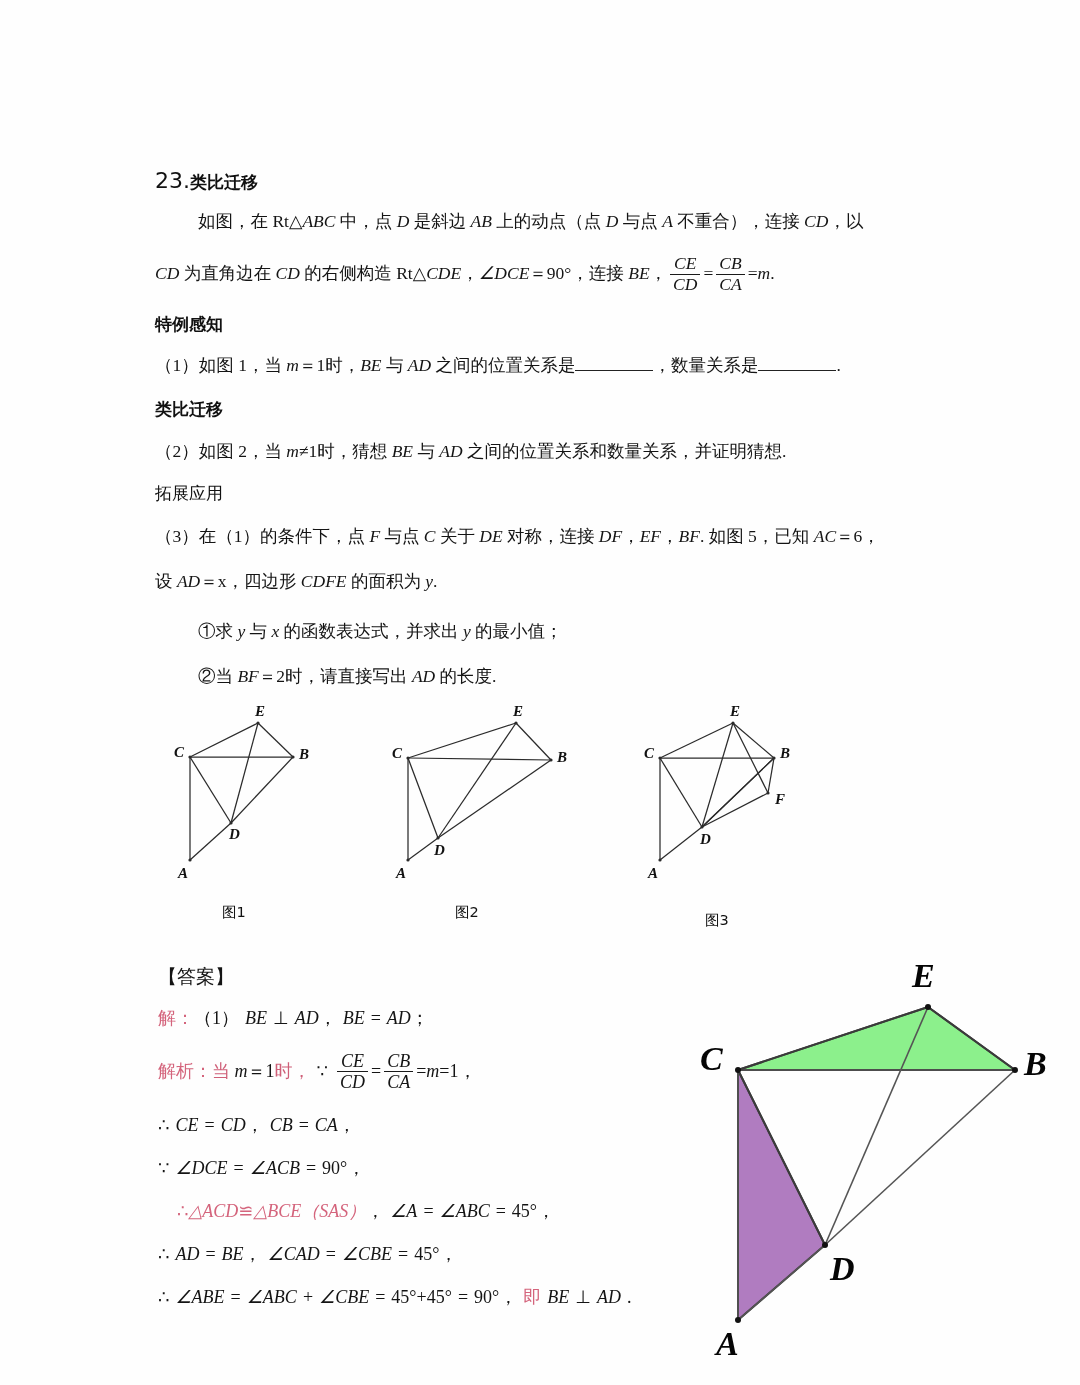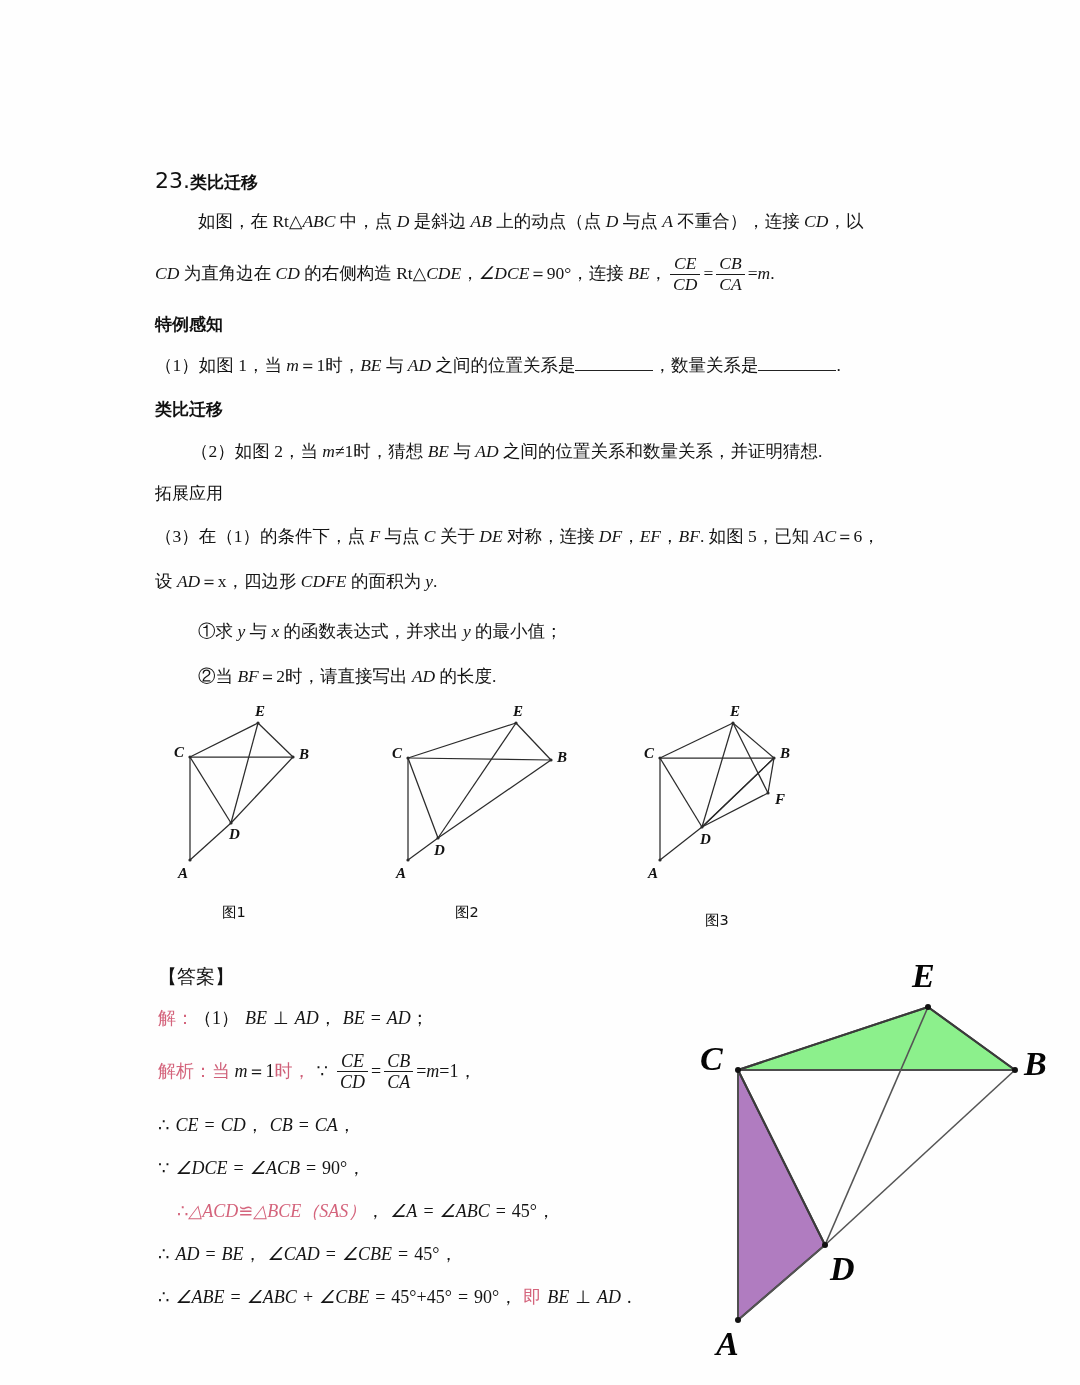--- a/index.html
+++ b/index.html
@@ -118,21 +118,21 @@
   </div>
 
   <div class="blk cnsub" style="left:155px; top:313px;">特例感知</div>
 
   <div class="blk body-line" style="left:155px; top:352px;">
     <span>（1）如图 1，当 </span><span class="mi">m</span><span class="mn">＝1</span><span>时，</span><span class="mi">BE</span><span> 与 </span><span class="mi">AD</span><span> 之间的位置关系是</span><span class="blank-ul" style="width:78px;"></span><span>，数量关系是</span><span class="blank-ul" style="width:78px;"></span><span>.</span>
   </div>
 
   <div class="blk cnsub" style="left:155px; top:398px;">类比迁移</div>
 
-  <div class="blk body-line" style="left:155px; top:438px;margin-left:36px;">
+  <div class="blk body-line" style="left:155px; top:438px;">
     <span>（2）如图 2，当 </span><span class="mi">m</span><span class="mn">≠1</span><span>时，猜想 </span><span class="mi">BE</span><span> 与 </span><span class="mi">AD</span><span> 之间的位置关系和数量关系，并证明猜想.</span>
   </div>
 
   <div class="blk cnsub-plain" style="left:155px; top:482px;">拓展应用</div>
 
   <div class="blk body-line" style="left:155px; top:523px;">
     <span>（3）在（1）的条件下，点 </span><span class="mi">F</span><span> 与点 </span><span class="mi">C</span><span> 关于 </span><span class="mi">DE</span><span> 对称，连接 </span><span class="mi">DF</span><span>，</span><span class="mi">EF</span><span>，</span><span class="mi">BF</span><span>. 如图 5，已知 </span><span class="mi">AC</span><span class="mn">＝6</span><span>，</span>
   </div>
 
   <div class="blk body-line" style="left:155px; top:568px;">

